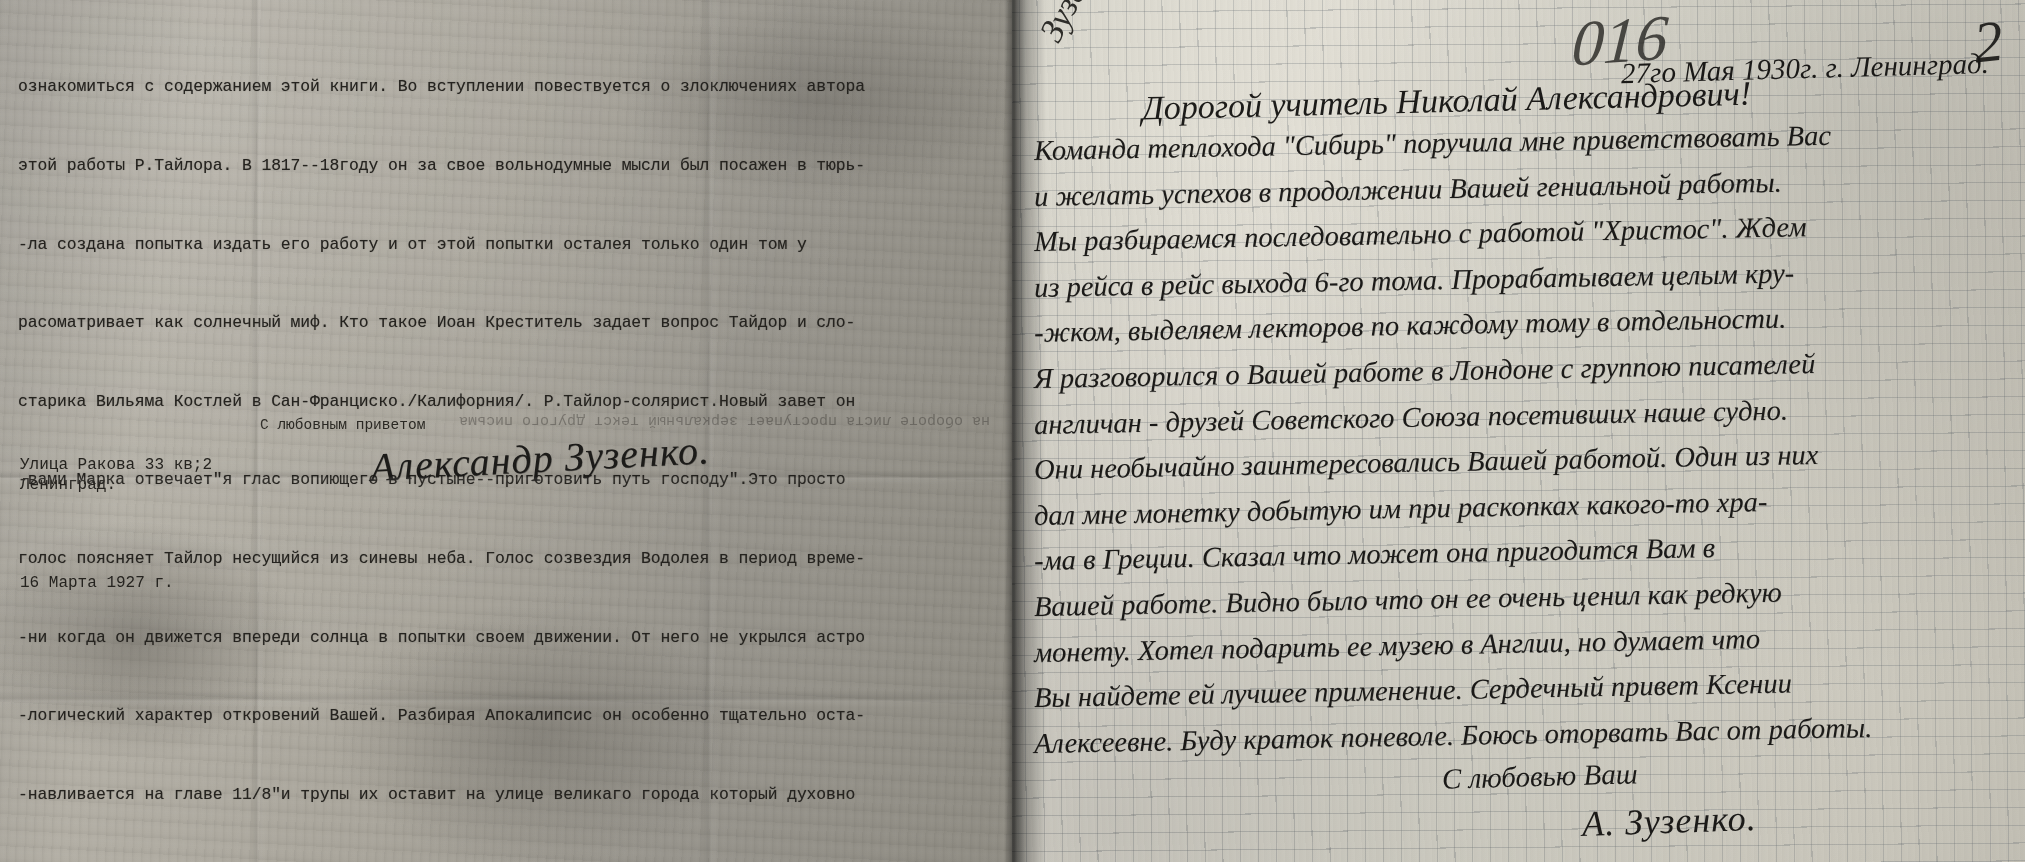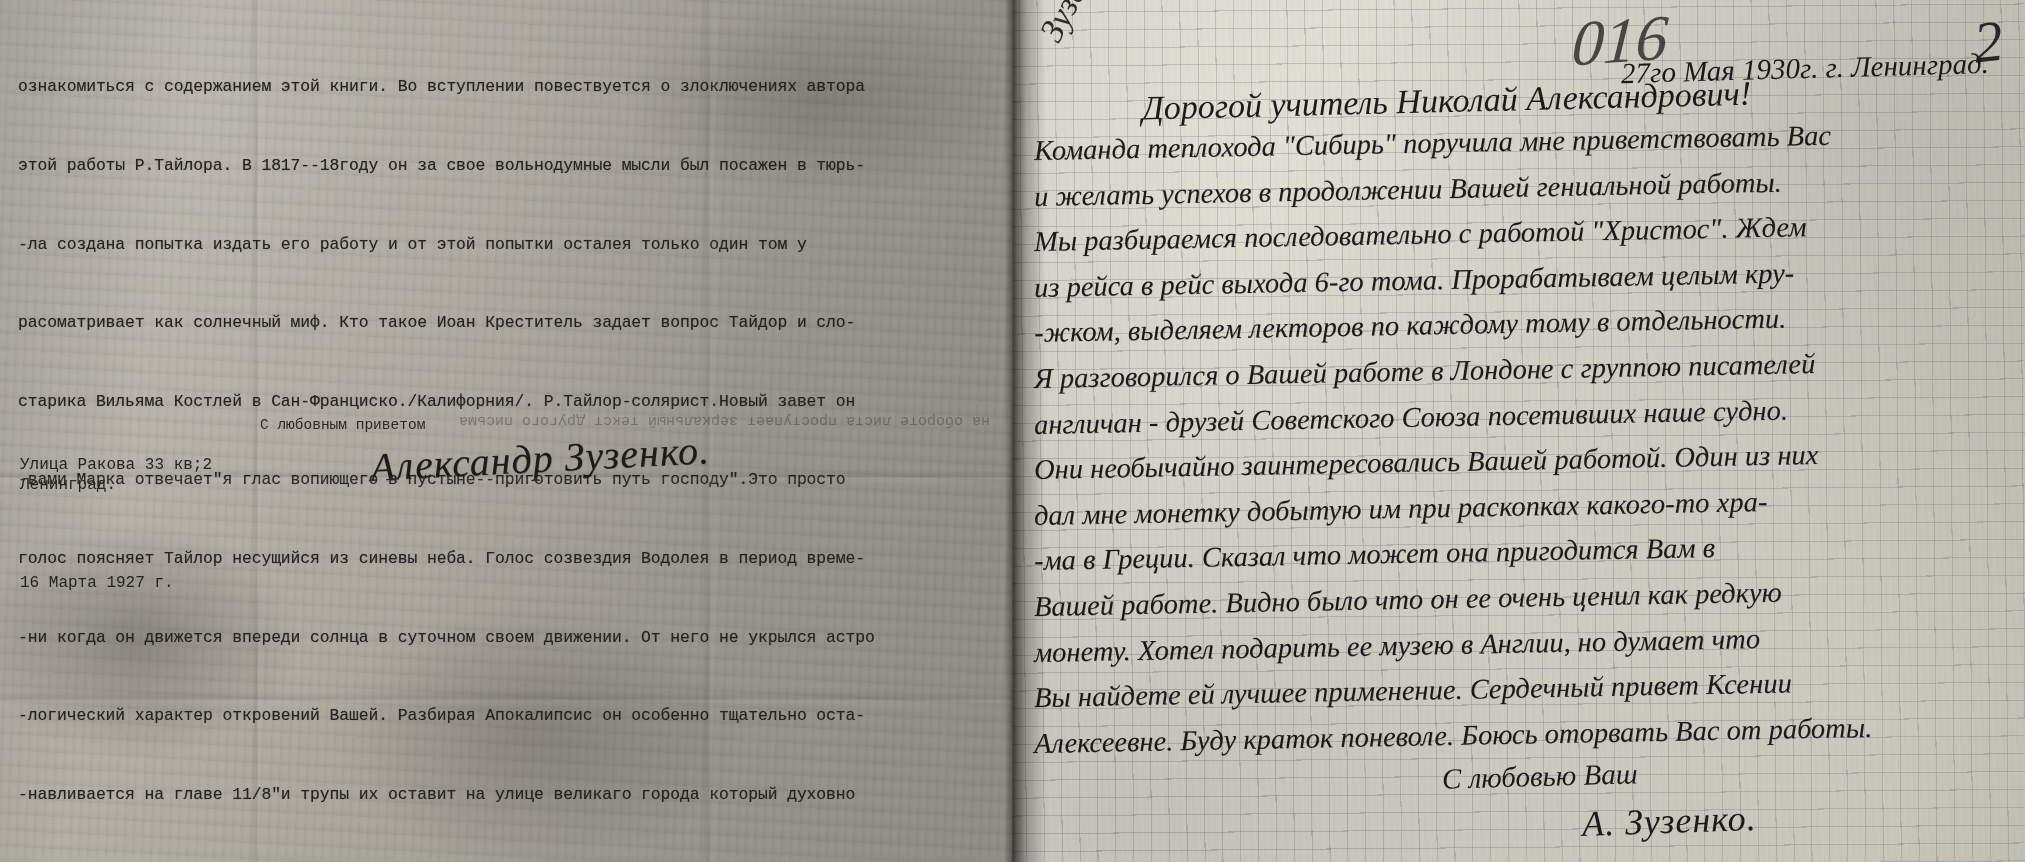--- a/index.html
+++ b/index.html
@@ -265,21 +265,21 @@
     <div class="showthrough"><span>на обороте листа проступает зеркальный текст другого письма</span></div>
 
     <div class="typed-body">
       <span class="typed-line">ознакомиться с содержанием этой книги. Во вступлении повествуется о злоключениях автора</span>
       <span class="typed-line">этой работы Р.Тайлора. В 1817--18году он за свое вольнодумные мысли был посажен в тюрь-</span>
       <span class="typed-line">-ла создана попытка издать его работу и от этой попытки осталея только один том у</span>
       <span class="typed-line">расоматривает как солнечный миф. Кто такое Иоан Креститель задает вопрос Тайдор и сло-</span>
       <span class="typed-line">старика Вильяма Костлей в Сан-Франциско./Калифорния/. Р.Тайлор-солярист.Новый завет он</span>
       <span class="typed-line">-вами Марка отвечает"я глас вопиющего в пустыне--приготовить путь господу".Это просто</span>
       <span class="typed-line">голос поясняет Тайлор несущийся из синевы неба. Голос созвездия Водолея в период време-</span>
-      <span class="typed-line">-ни когда он движется впереди солнца в суточном своем движении. От него не укрылся астро</span>
+      <span class="typed-line">-ни когда он движется впереди солнца в попытки своем движении. От него не укрылся астро</span>
       <span class="typed-line">-логический характер откровений Вашей. Разбирая Апокалипсис он особенно тщательно оста-</span>
       <span class="typed-line">-навливается на главе 11/8"и трупы их оставит на улице великаго города который духовно</span>
       
       
       
       
       
       
       
     </div>

